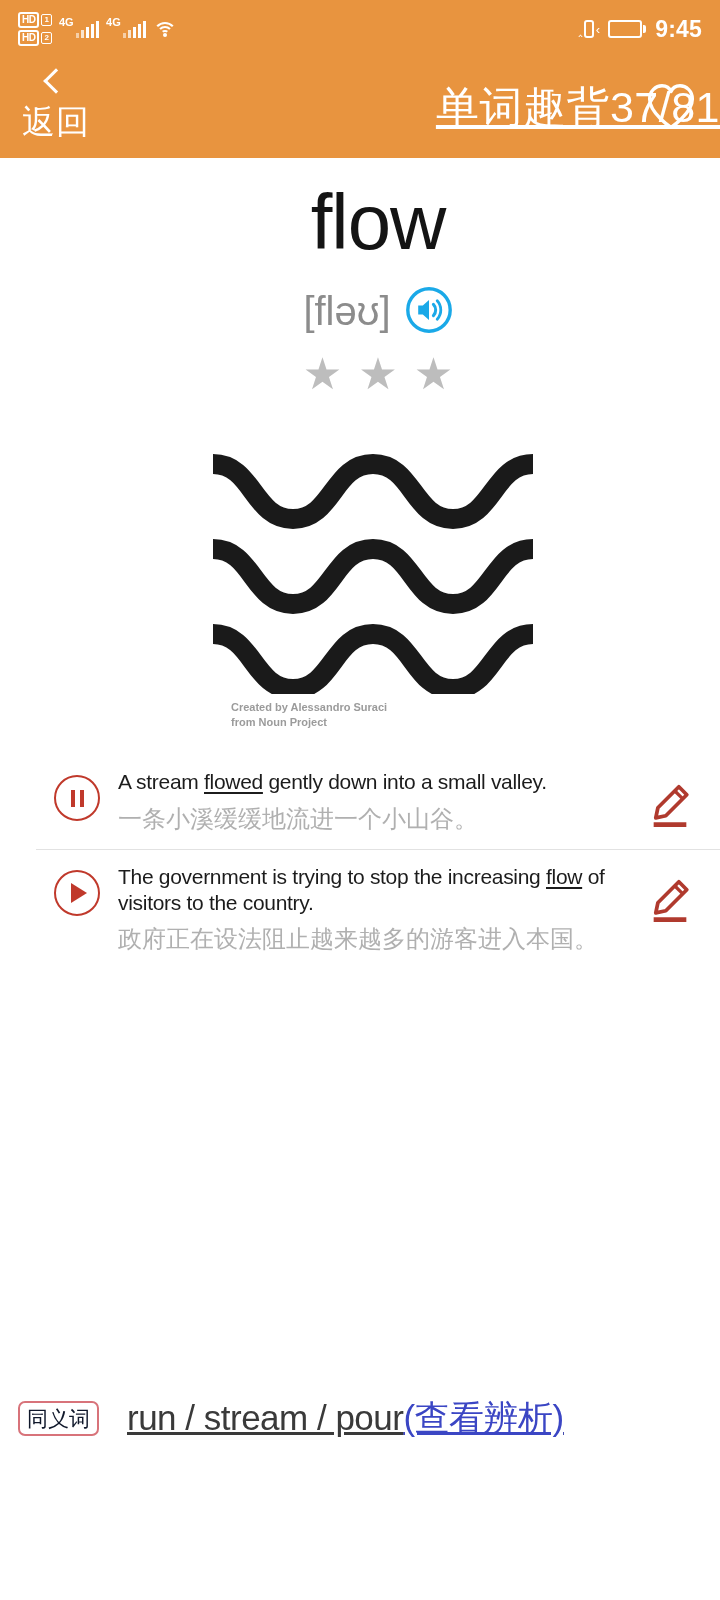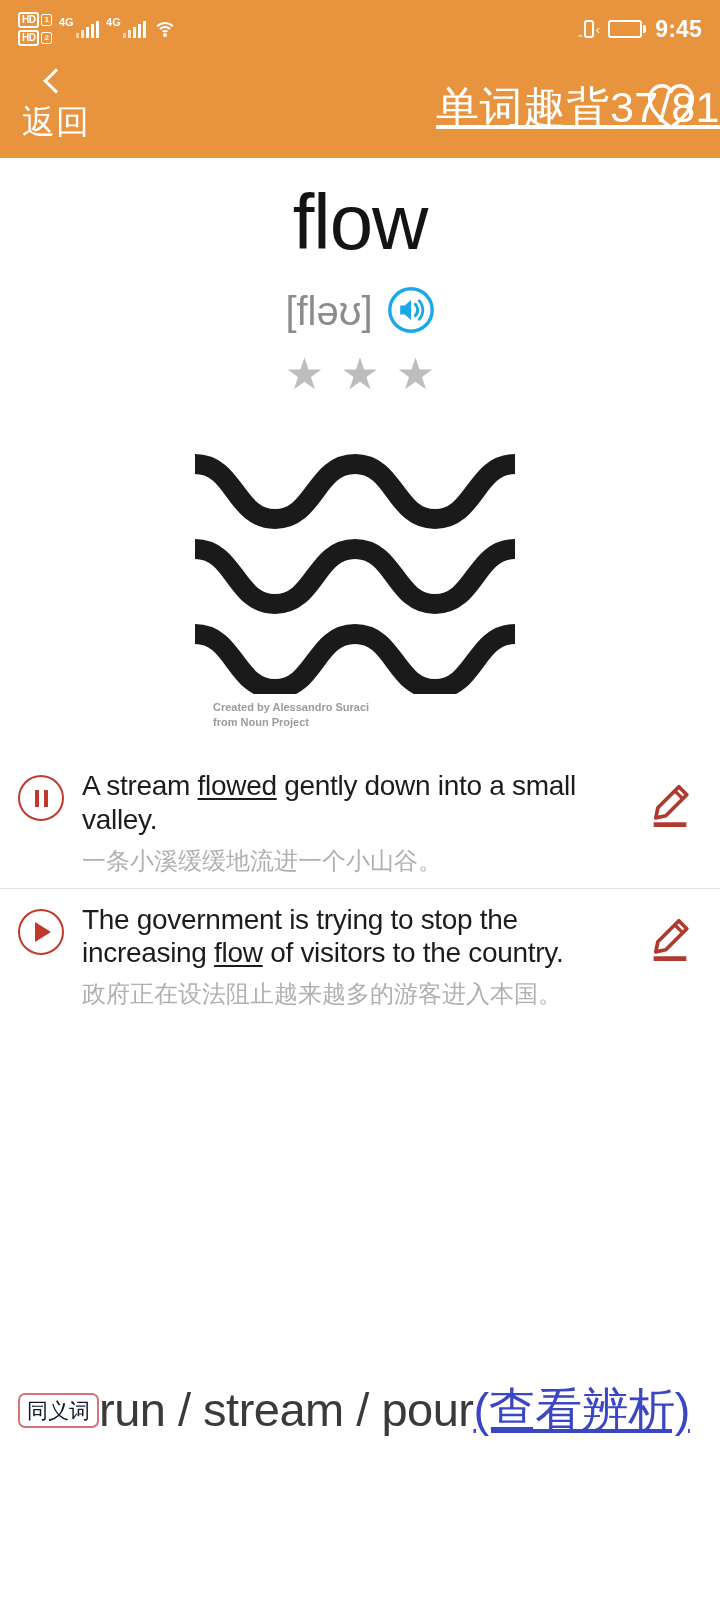--- a/index.html
+++ b/index.html
@@ -81,21 +81,21 @@
     transform: rotate(45deg);
   }
   .back-label { font-size:33px; letter-spacing:1px; }
   .appbar-title {
     position:absolute; left:0; right:0; text-align:right;
     font-size:43px; letter-spacing:.5px; pointer-events:none;text-decoration:underline;
   }
   .heart { margin-left:auto; position:relative; z-index:2; cursor:pointer; }
 
   
-  .content { padding-top: 22px; }
+  .content { padding-top: 22px; padding-left: 36px; }
   .word {
     text-align:center; font-size:78px; color:#141414;
     letter-spacing:-1px; line-height:1.1; font-weight:400;
   }
   .phon-row {
     display:flex; align-items:center; justify-content:center;
     gap:14px; margin-top:20px;
   }
   .phonetic { font-size:40px; color:#8c8c8c; letter-spacing:0px; }
   .speaker { cursor:pointer; }
@@ -131,41 +131,41 @@
   .pause-glyph { display:flex; gap:5px; }
   .pause-glyph i { display:block; width:4px; height:17px; background:#c0392b; }
   .play-glyph {
     width:0; height:0; margin-left:4px;
     border-left:16px solid #c0392b;
     border-top:10px solid transparent;
     border-bottom:10px solid transparent;
   }
   .s-text { flex:1 1 auto; padding: 0 10px 0 18px; }
   .s-en {
-    font-size:28px; color:#1c1c1c; line-height:1.2; letter-spacing:-0.3px;
+    font-size:21px; color:#1c1c1c; line-height:1.2; letter-spacing:-0.3px;
   }
   .s-en u { text-decoration: underline; text-underline-offset:3px; }
   .s-cn {
     font-size:24px; color:#b0b0b0; margin-top:8px; line-height:1.3;
   }
   .edit-btn { flex:0 0 auto; width:60px; margin-top:8px; cursor:pointer; }
 
   
   .synonyms {
     position:absolute; left:0; right:0; bottom:158px;
     display:flex; align-items:center; padding: 0 18px;
   }
   .syn-badge {
     border:2px solid #d8737a; border-radius:7px;
     color:#0f172a; font-size:21px; padding:4px 7px;
     white-space:nowrap; line-height:1.1;
   }
   .syn-text {
-    font-size:47px; color:#3a3a3a; margin-left:0;
-    letter-spacing:-0.5px; white-space:nowrap;
+    font-size:35px; color:#3a3a3a; margin-left:28px;
+    letter-spacing:-0.5px; white-space:nowrap;text-decoration:underline;
   }
   .syn-link { color:#3b46c4; text-decoration:underline; }
 </style>
 </head>
 <body>
 
 <div class="screen">
 
   <div class="statusbar">
     <div class="sb-left">

